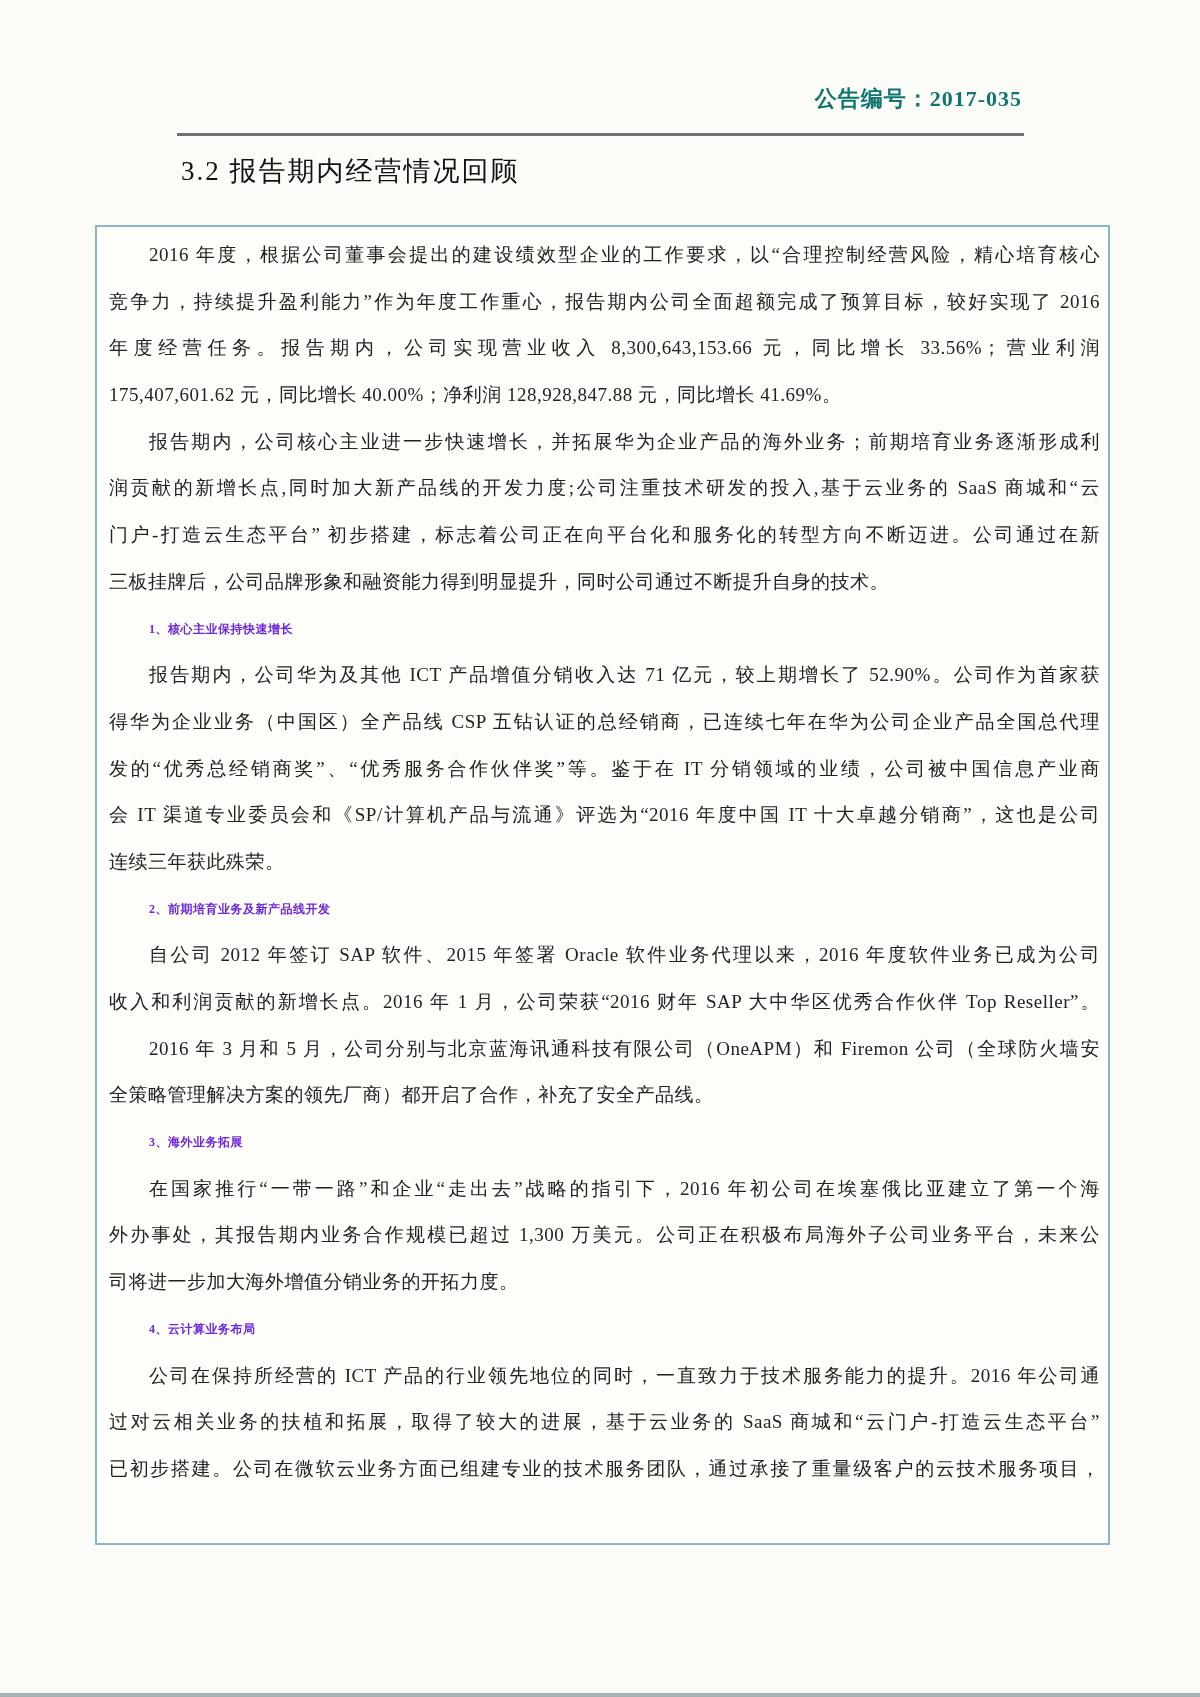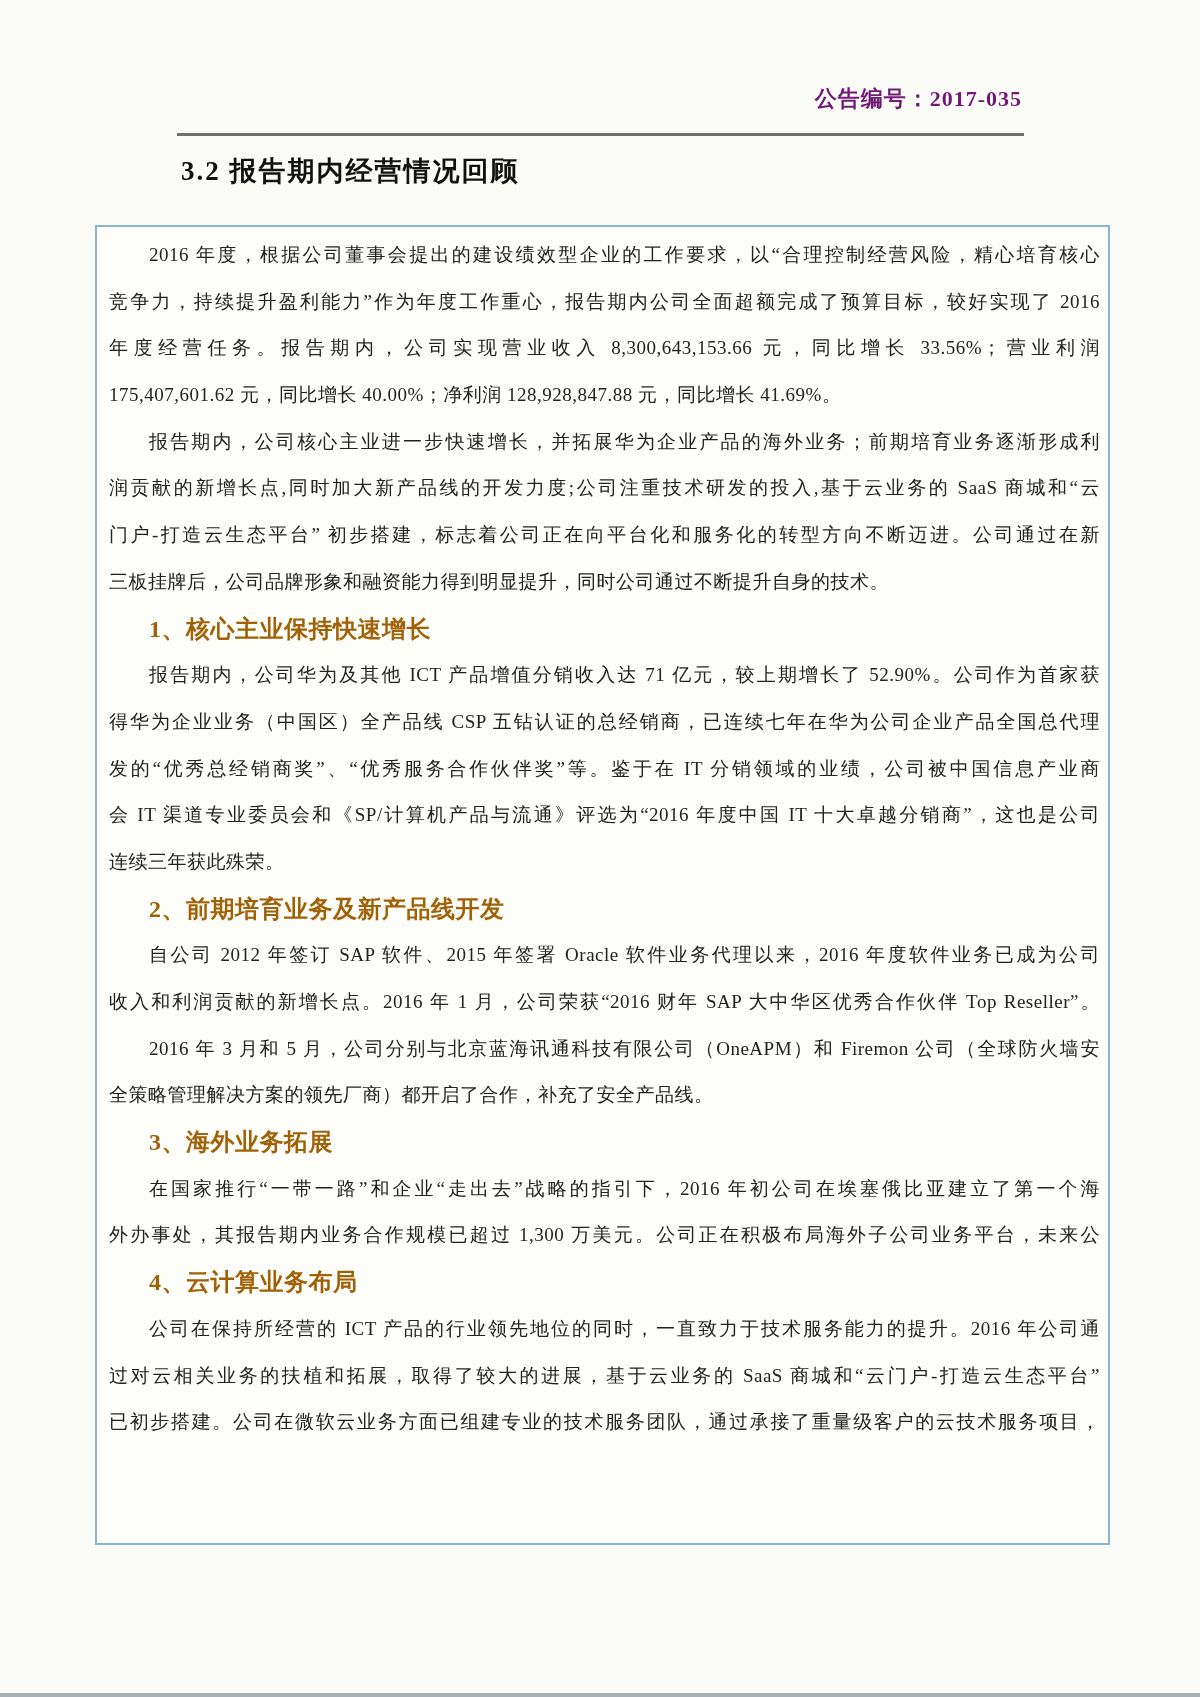--- a/index.html
+++ b/index.html
@@ -8,49 +8,49 @@
     background:#fbfbf7;
     font-family:"Liberation Serif","DejaVu Serif",serif;
     color:#1e1e1e;
     -webkit-font-smoothing:antialiased;
   }
   .page{position:absolute;inset:0;}
 
   .doc-number{
     position:absolute;top:84px;right:178px;
     font-size:22px;font-weight:bold;letter-spacing:1px;
-    color:#701a75;white-space:nowrap;
+    color:#0f766e;white-space:nowrap;
   }
   .header-rule{
     position:absolute;left:177px;right:176px;top:133px;height:3px;
     background:#6f6f6f;
   }
   .section-title{
     position:absolute;left:181px;top:153px;margin:0;
-    font-size:27px;font-weight:bold;color:#111;
+    font-size:27px;font-weight:normal;color:#111;
     letter-spacing:2px;white-space:nowrap;text-align:center;
   }
 
   .content-box{
     position:absolute;left:95px;top:225px;width:1015px;height:1320px;
     box-sizing:border-box;
     border:2px solid #8db4cf;
     background:#fdfdfa;
     padding:5px 8px 10px 12px;
     overflow:hidden;
   }
   .line{
     height:46.7px;line-height:46.7px;
     font-size:19px;letter-spacing:0.5px;
     white-space:normal;overflow:hidden;
     color:#222;
   }
   .line.first{text-indent:40px;}
   .line.full{text-align:justify;text-align-last:justify;}
-  .line.heading{font-weight:bold;text-indent:40px;font-size:24px;color:#a16207;}
+  .line.heading{font-weight:bold;text-indent:40px;font-size:12px;color:#6d28d9;}
 
   .bottom-strip{
     position:absolute;left:0;right:0;bottom:0;height:4px;
     background:#a9b0b4;
   }
 </style>
 </head>
 <body>
 
 <div class="page">
@@ -77,20 +77,21 @@
       <div class="line full">会 IT 渠道专业委员会和《SP/计算机产品与流通》评选为“2016 年度中国 IT 十大卓越分销商”，这也是公司</div>
       <div class="line">连续三年获此殊荣。</div>
       <div class="line heading">2、前期培育业务及新产品线开发</div>
       <div class="line first full">自公司 2012 年签订 SAP 软件、2015 年签署 Oracle 软件业务代理以来，2016 年度软件业务已成为公司</div>
       <div class="line full">收入和利润贡献的新增长点。2016 年 1 月，公司荣获“2016 财年 SAP 大中华区优秀合作伙伴 Top Reseller”。</div>
       <div class="line first full">2016 年 3 月和 5 月，公司分别与北京蓝海讯通科技有限公司（OneAPM）和 Firemon 公司（全球防火墙安</div>
       <div class="line">全策略管理解决方案的领先厂商）都开启了合作，补充了安全产品线。</div>
       <div class="line heading">3、海外业务拓展</div>
       <div class="line first full">在国家推行“一带一路”和企业“走出去”战略的指引下，2016 年初公司在埃塞俄比亚建立了第一个海</div>
       <div class="line full">外办事处，其报告期内业务合作规模已超过 1,300 万美元。公司正在积极布局海外子公司业务平台，未来公</div>
+      <div class="line">司将进一步加大海外增值分销业务的开拓力度。</div>
       <div class="line heading">4、云计算业务布局</div>
       <div class="line first full">公司在保持所经营的 ICT 产品的行业领先地位的同时，一直致力于技术服务能力的提升。2016 年公司通</div>
       <div class="line full">过对云相关业务的扶植和拓展，取得了较大的进展，基于云业务的 SaaS 商城和“云门户-打造云生态平台”</div>
       <div class="line full">已初步搭建。公司在微软云业务方面已组建专业的技术服务团队，通过承接了重量级客户的云技术服务项目，</div>
     </div>
 
   <div class="bottom-strip"></div>
 
 </div>
 

